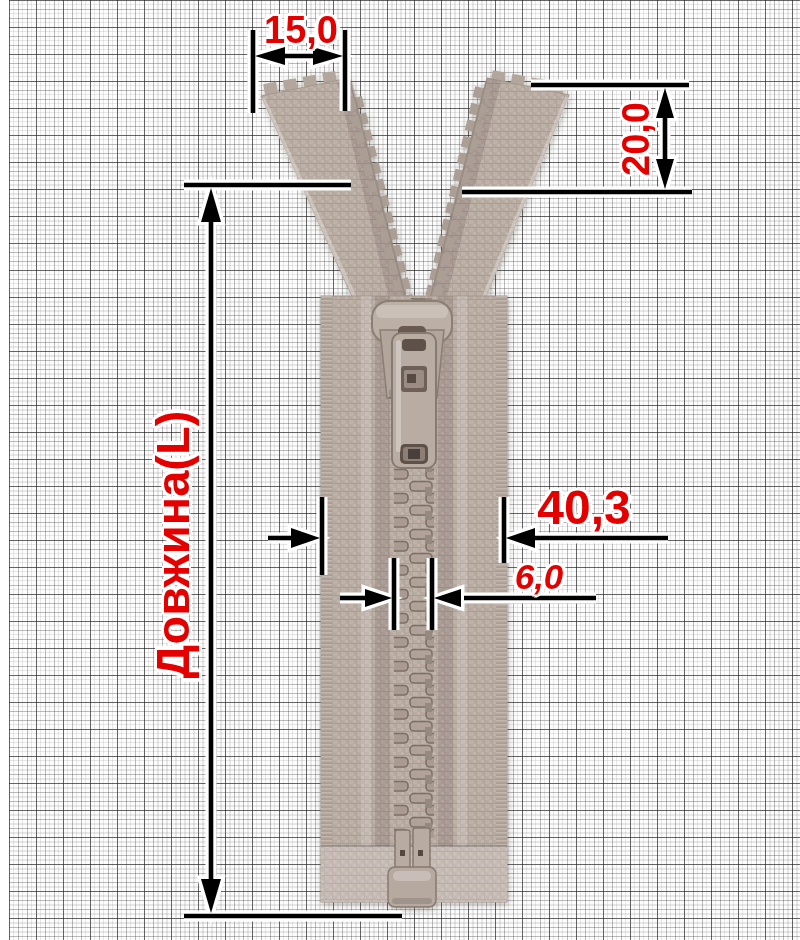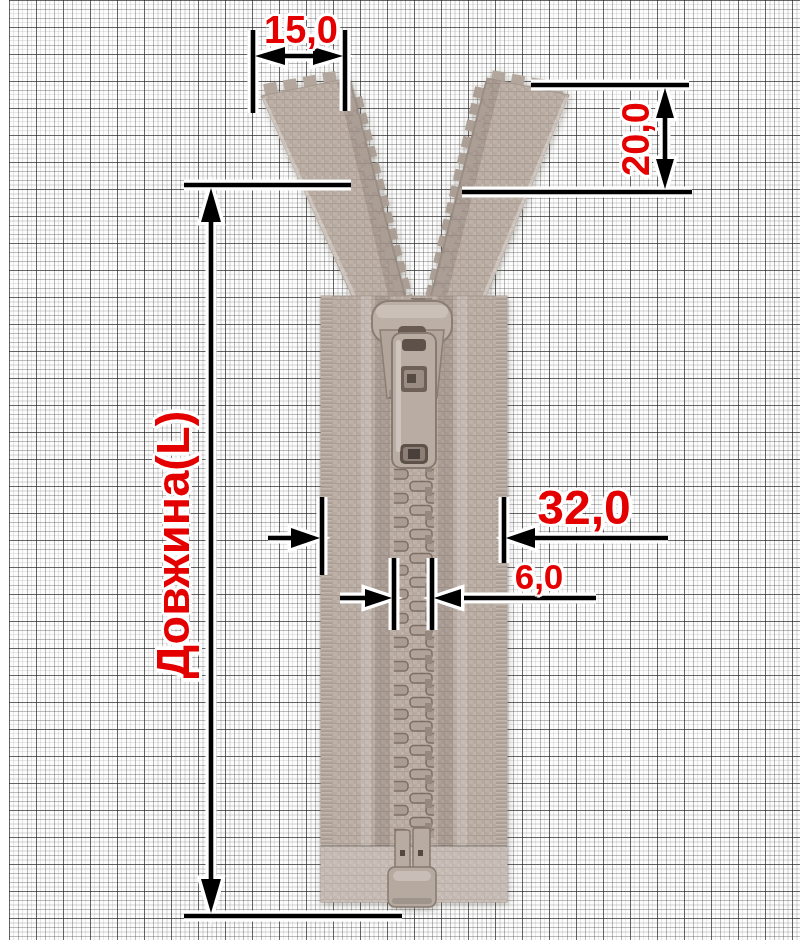--- a/index.html
+++ b/index.html
@@ -24,21 +24,21 @@
     text-shadow:
       -3px 0 0 #fff, 3px 0 0 #fff, 0 -3px 0 #fff, 0 3px 0 #fff,
       -2px -2px 0 #fff, 2px -2px 0 #fff, -2px 2px 0 #fff, 2px 2px 0 #fff,
       -4px 0 1px #fff, 4px 0 1px #fff;
   }
   .rot { transform:rotate(-90deg); transform-origin:center center; }
   #label-15  { left:250px; top:11px;  width:84px;  font-size:38px; }
   #label-20  { left:581px; top:120px; width:92px;  font-size:38px; }
   #label-dov { left:32px;  top:524px; width:262px; font-size:47px; }
   #label-32  { left:524px; top:484px; width:102px; font-size:48px; }
-  #label-6   { left:502px; top:559px; width:56px;  font-size:35px; }
+  #label-6   { left:502px; top:559px; width:56px;  font-size:35px;font-style:italic; }
   .halo line, .halo polyline { stroke:#ffffff; stroke-width:11; fill:none; }
   .halo polygon { stroke:#ffffff; stroke-width:7; fill:#ffffff; }
   .ink line, .ink polyline { stroke:#000000; stroke-width:4.6; fill:none; }
   .ink polygon { fill:#000000; stroke:none; }
 </style>
 </head>
 <body>
 
 <div class="stage">
 
@@ -222,16 +222,16 @@
       </g>
     </g>
   </svg>
 
   <div class="dim-label" id="label-15">15,0</div>
 
   <div class="dim-label rot" id="label-20">20,0</div>
 
   <div class="dim-label rot" id="label-dov">Довжина(L)</div>
 
-  <div class="dim-label" id="label-32">32,0</div>
+  <div class="dim-label" id="label-32">40,3</div>
 
   <div class="dim-label" id="label-6">6,0</div>
 </div>
 
 </body></html>

